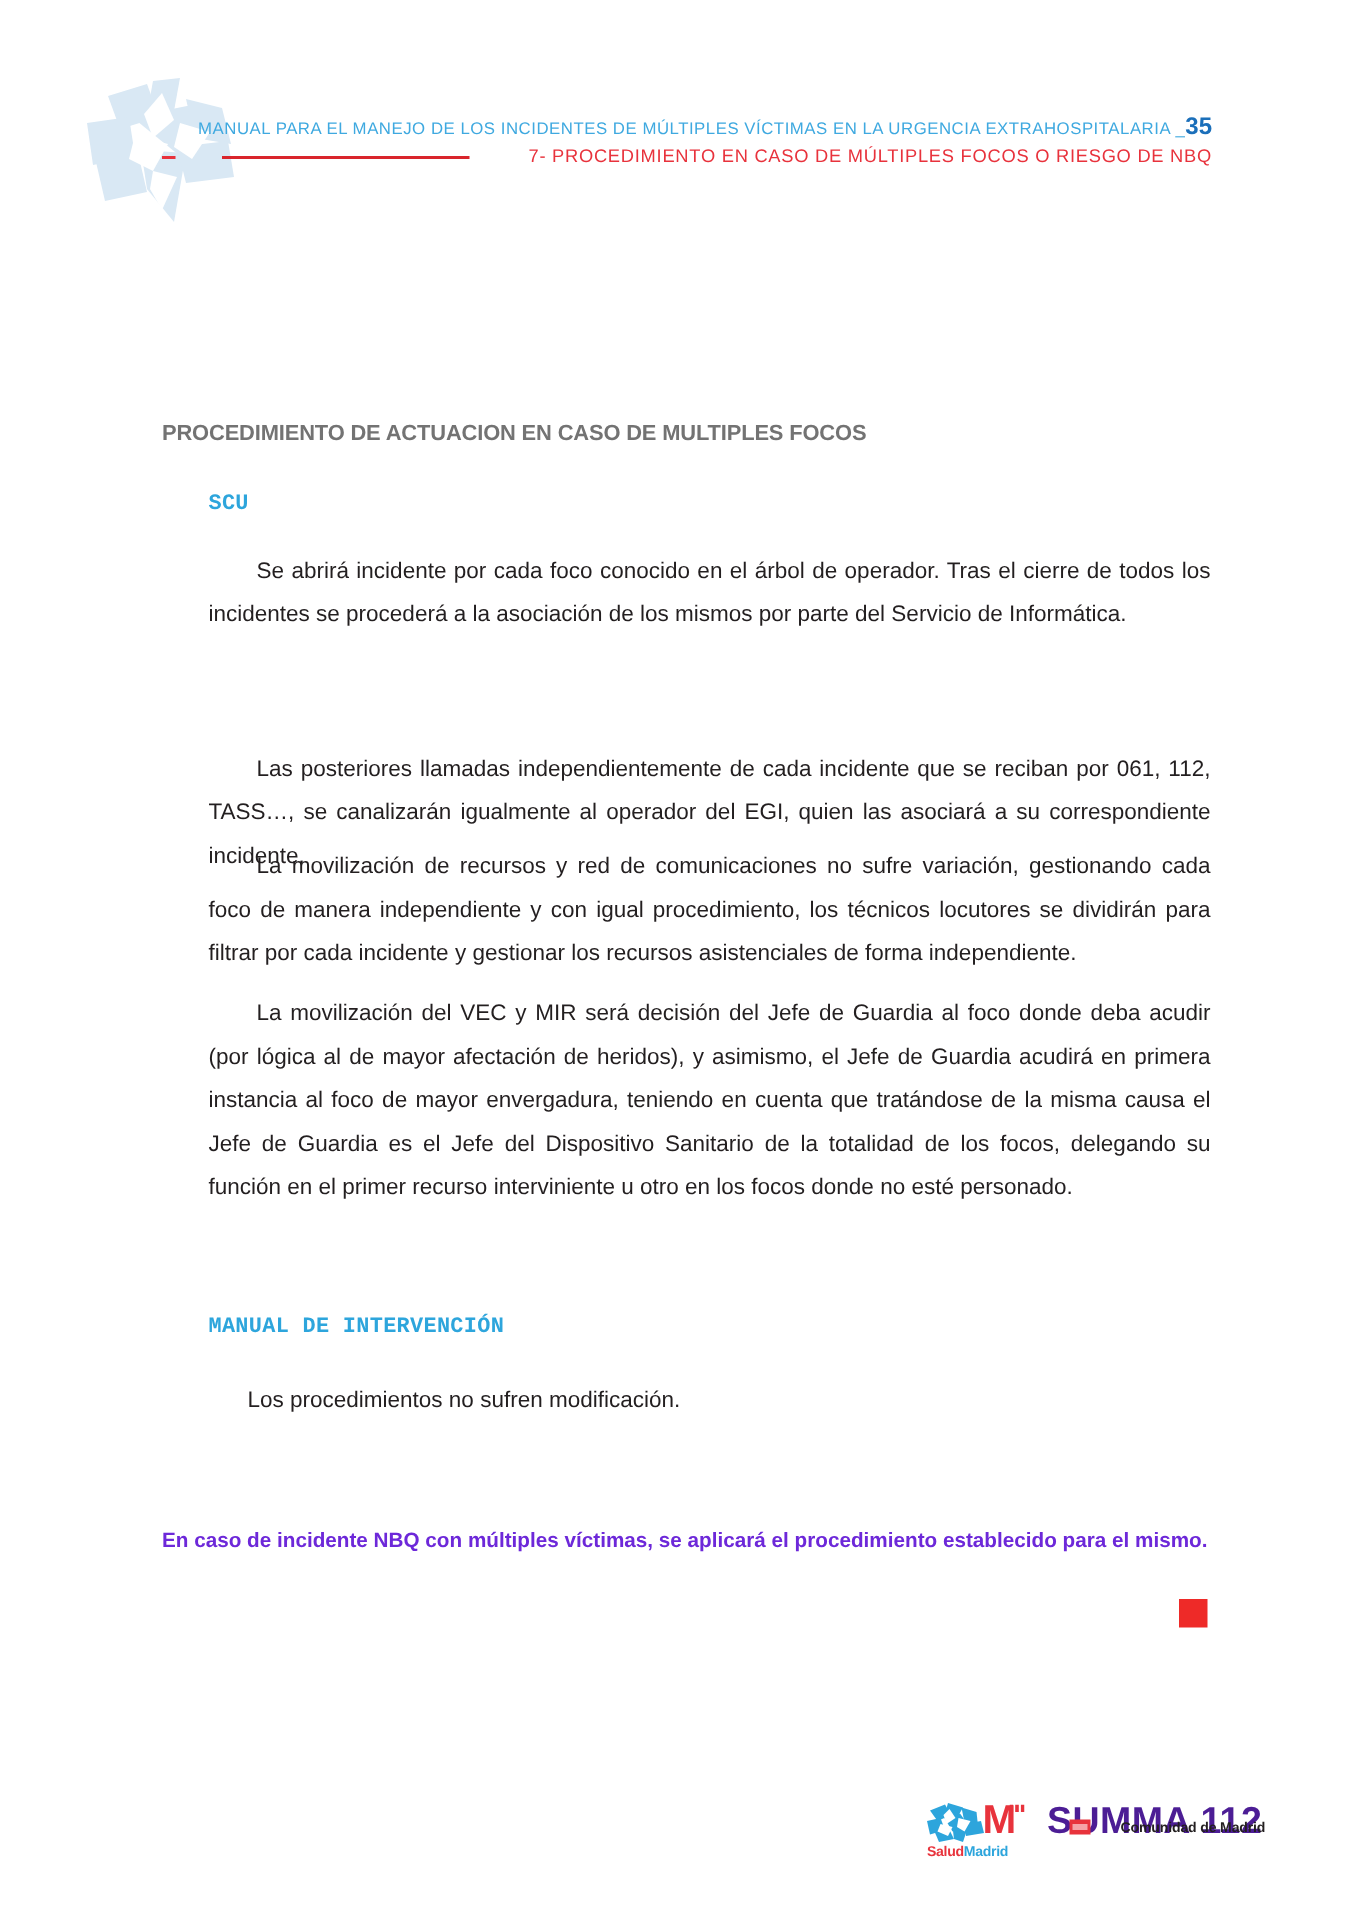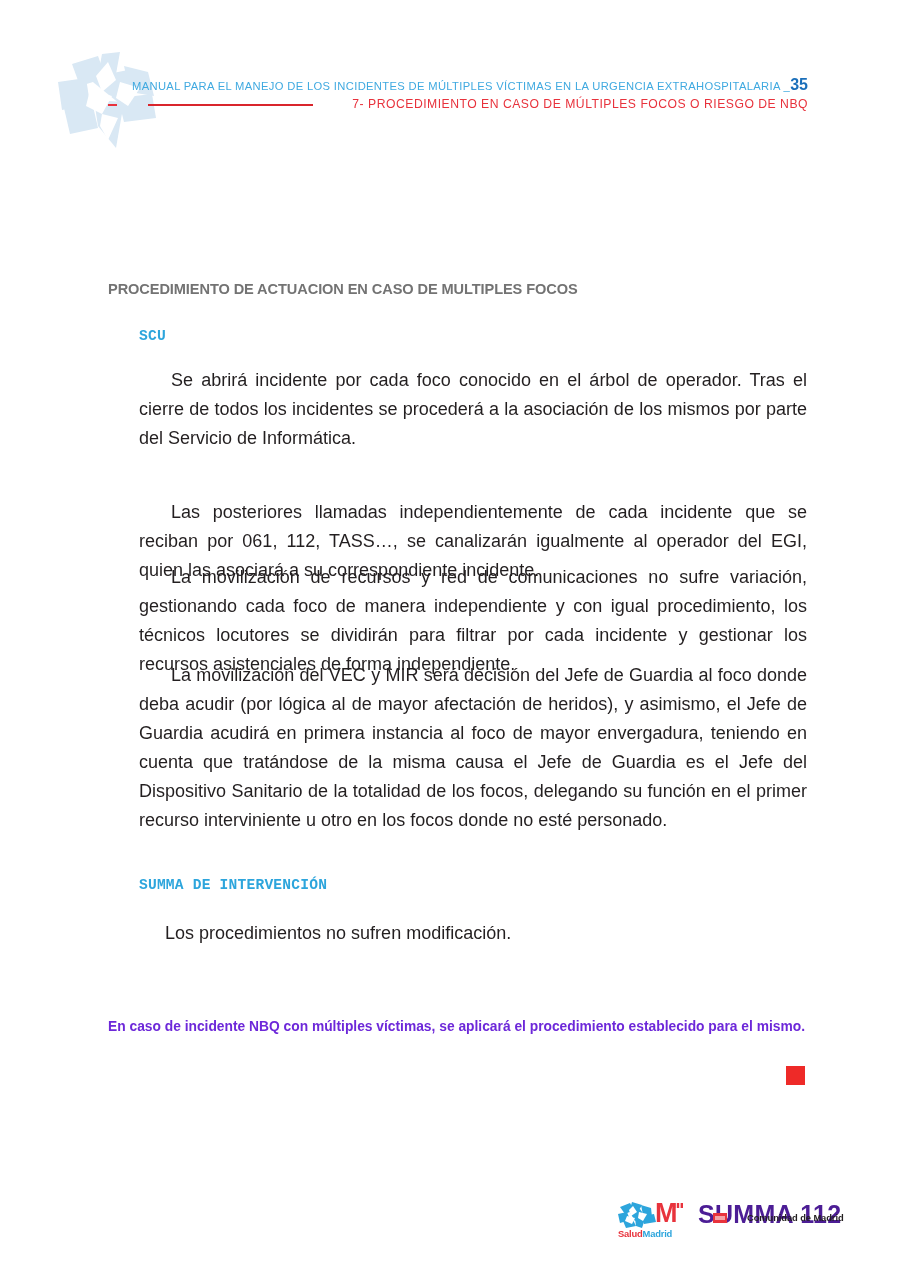--- a/index.html
+++ b/index.html
@@ -105,21 +105,21 @@
     white-space: nowrap;
     font-family: Liberation Mono, monospace;
   }
   .sub-scu { left: 139px; top: 328px; }
   .sub-lugar { left: 139px; top: 877px; }
 
   .para {
     position: absolute;
     left: 139px;
     width: 668px;
-    font-size: 18px;
+    font-size: 15px;
     line-height: 29px;
     text-align: justify;
     text-justify: inter-word;
     color: #231f20;
     text-indent: 32px;
   }
   .para.p1 { top: 366px; }
   .para.p2 { top: 462px; margin-top: 36px; }
   .para.p3 { top: 563px; }
   .para.p4 { top: 661px; }
@@ -277,21 +277,21 @@
 
   <div class="title-red">PROCEDIMIENTO DE ACTUACION EN CASO DE MULTIPLES FOCOS</div>
 
   <div class="subhead-blue sub-scu">SCU</div>
 
   <div class="para p1">Se abrirá incidente por cada foco conocido en el árbol de operador. Tras el cierre de todos los incidentes se procederá a la asociación de los mismos por parte del Servicio de Informática.</div>
   <div class="para p2">Las posteriores llamadas independientemente de cada incidente que se reciban por 061, 112, TASS…, se canalizarán igualmente al operador del EGI, quien las asociará a su correspondiente incidente.</div>
   <div class="para p3">La movilización de recursos y red de comunicaciones no sufre variación, gestionando cada foco de manera independiente y con igual procedimiento, los técnicos locutores se dividirán para filtrar por cada incidente y gestionar los recursos asistenciales de forma independiente.</div>
   <div class="para p4">La movilización del VEC y MIR será decisión del Jefe de Guardia al foco donde deba acudir (por lógica al de mayor afectación de heridos), y asimismo, el Jefe de Guardia acudirá en primera instancia al foco de mayor envergadura, teniendo en cuenta que tratándose de la misma causa el Jefe de Guardia es el Jefe del Dispositivo Sanitario de la totalidad de los focos, delegando su función en el primer recurso interviniente u otro en los focos donde no esté personado.</div>
 
-  <div class="subhead-blue sub-lugar">SUMMA DE INTERVENCIÓN</div>
+  <div class="subhead-blue sub-lugar">MANUAL DE INTERVENCIÓN</div>
 
   <div class="para p5">Los procedimientos no sufren modificación.</div>
 
   <div class="closing-red">En caso de incidente NBQ con múltiples víctimas, se aplicará el procedimiento establecido para el mismo.</div>
 
   <div class="red-square"></div>
 </div>
 
 <div class="footer">
 

